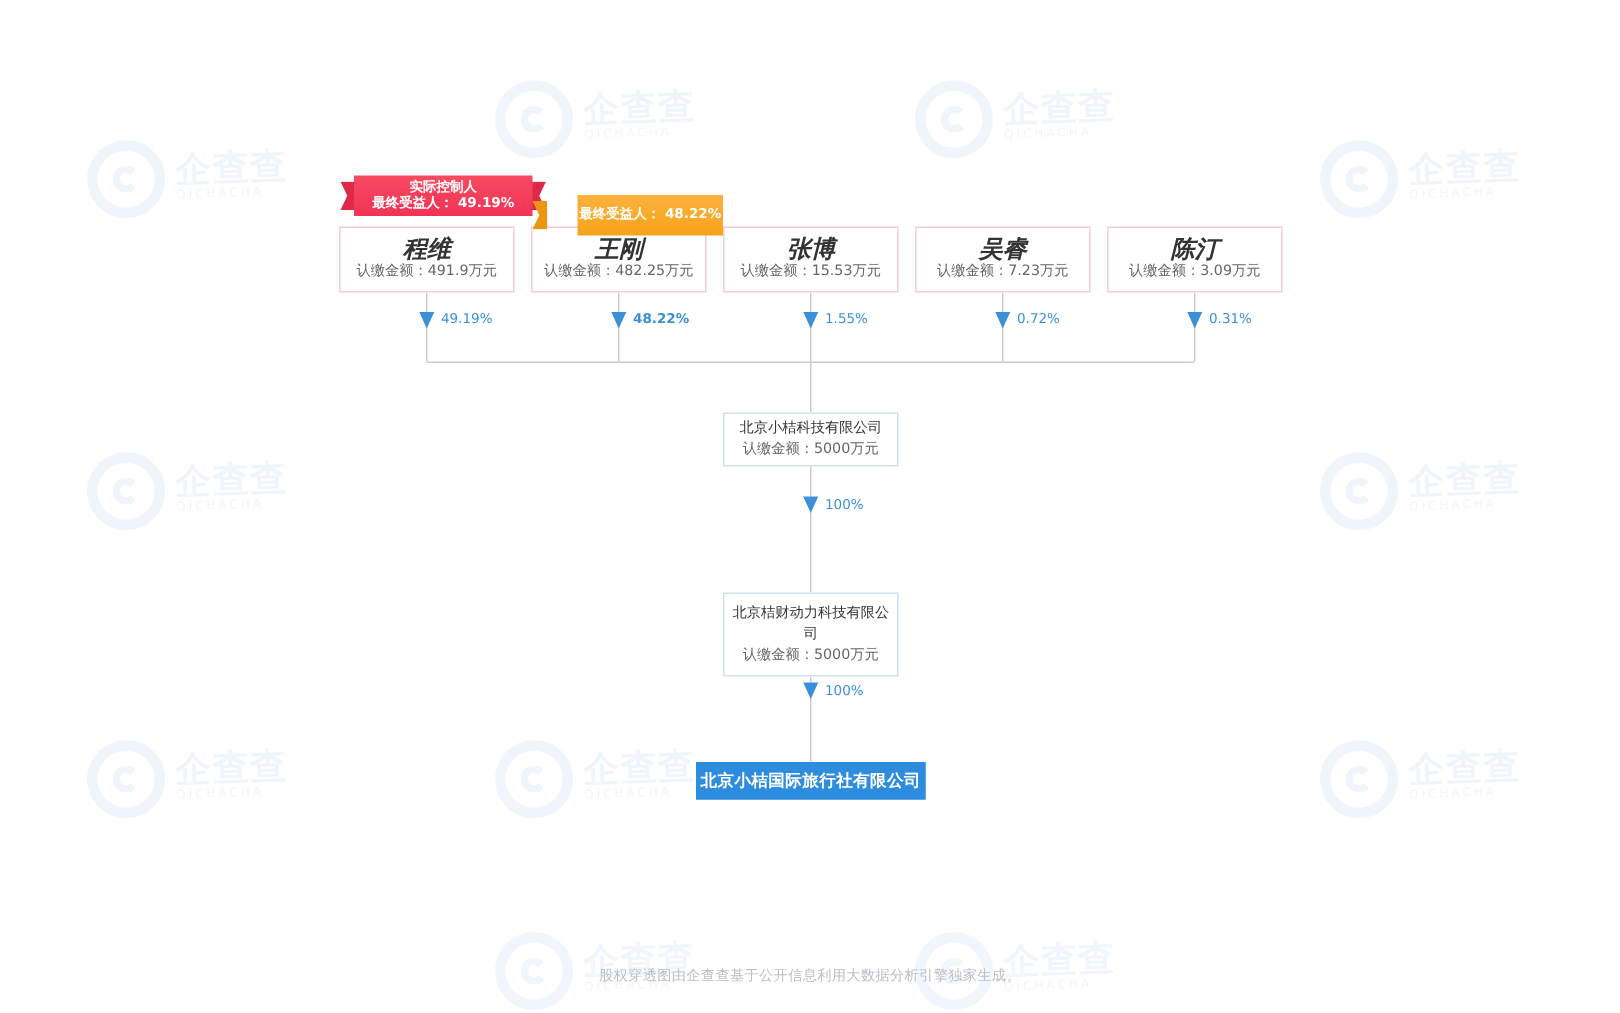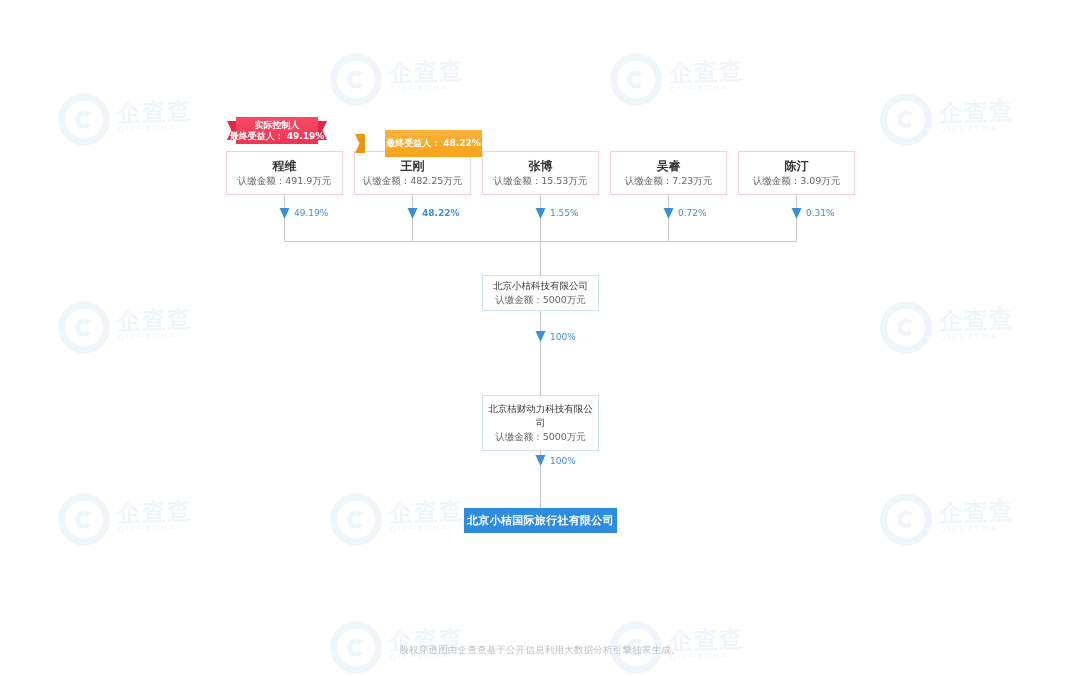--- a/index.html
+++ b/index.html
@@ -95,24 +95,25 @@
   .person-node {
     width: 117px;
     height: 44px;
     border: 1px solid #f2ced6;
     display: flex;
     flex-direction: column;
     align-items: center;
     justify-content: center;
   }
   .person-name {
-    font-size: 12px;
+    font-size: 16px;
     color: #333333;
     font-weight: bold;
     line-height: 16px;
+    font-style: italic;
   }
   .person-amount {
     font-size: 9.5px;
     color: #666666;
     line-height: 14px;
     white-space: nowrap;
   }
 
   .company-node {
     width: 117px;
@@ -350,21 +351,21 @@
   </svg>
 
   <div class="pct-label" style="left:294px; top:207px;">49.19%</div>
   <div class="pct-label" style="left:422px; top:207px;font-weight:bold;">48.22%</div>
   <div class="pct-label" style="left:550px; top:207px;">1.55%</div>
   <div class="pct-label" style="left:678px; top:207px;">0.72%</div>
   <div class="pct-label" style="left:806px; top:207px;">0.31%</div>
   <div class="pct-label" style="left:550px; top:331px;">100%</div>
   <div class="pct-label" style="left:550px; top:455px;">100%</div>
 
-  <div class="ribbon ribbon-red" style="left:236px; top:117px; width:82px;">
+  <div class="ribbon ribbon-red" style="left:236px; top:117px; width:119px;">
     <div class="ribbon-tail tail-shape ribbon-l"></div>
     <div class="ribbon-tail tail-shape ribbon-r"></div>
     <div class="ribbon-body">
       <span class="ribbon-line1">实际控制人</span>
       <span class="ribbon-line2">最终受益人： 49.19%</span>
     </div>
   </div>
 
   <div class="ribbon ribbon-orange" style="left:364px; top:130px; width:97px;">
     <div class="ribbon-tail tail-shape ribbon-l"></div>

